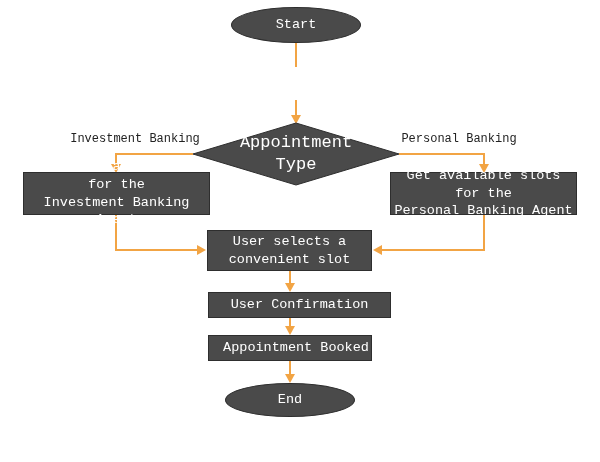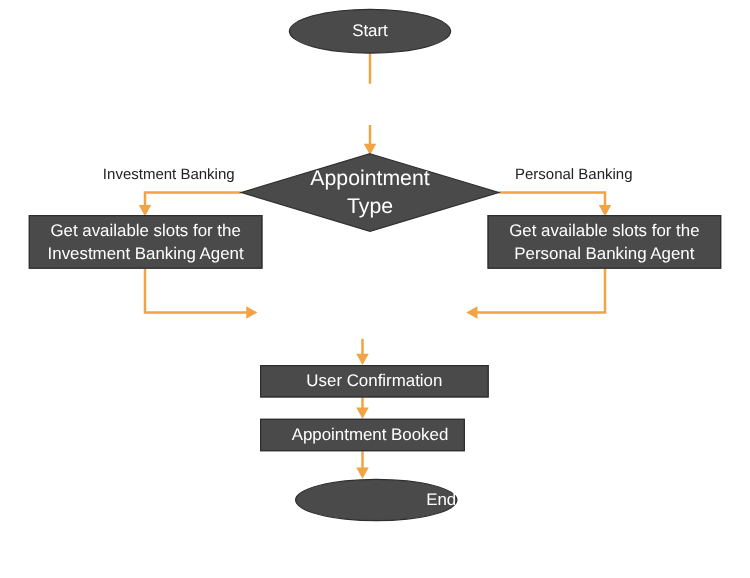--- a/index.html
+++ b/index.html
@@ -6,20 +6,21 @@
     margin: 0;
     padding: 0;
     font-family: "Liberation Sans", "DejaVu Sans", sans-serif;
   }
   .canvas {
     position: relative;
     width: 600px;
     height: 462px;
     background: var(--background, #ffffff);
     overflow: hidden;
+    font-family: Liberation Mono, monospace;
   }
   .edges-svg {
     position: absolute;
     left: 0; top: 0;
     width: 600px; height: 462px;
   }
   .edge-line {
     fill: none;
     stroke: var(--arrow, #f2a444);
     stroke-width: 2;
@@ -57,21 +58,21 @@
     color: var(--node-text, #ffffff);
     display: flex; flex-direction: column;
     align-items: center; justify-content: center;
     text-align: center; font-size: 17px; line-height: 1.3;
   }
   .node-invest     { left: 23px;  top: 172px; width: 187px; height: 43px; }
   .node-personal   { left: 390px; top: 172px; width: 187px; height: 43px; }
   .node-select     { left: 207px; top: 230px; width: 165px; height: 41px; }
   .node-confirm    { left: 208px; top: 292px; width: 183px; height: 26px; text-align: center; }
   .node-booked     { left: 208px; top: 335px; width: 164px; height: 26px; padding-left: 12px; }
-  .node-end        { left: 236px; top: 383px; width: 130px; height: 34px; align-items: flex-end; }
+  .node-end        { left: 225px; top: 383px; width: 130px; height: 34px; }
   .edge-label {
     position: absolute;
     color: var(--edge-label, #222222);
     font-size: 12px;
     text-align: center;
     white-space: nowrap;
   }
   .label-investment { left: 60px;  top: 132px; width: 150px; }
   .label-personal   { left: 384px; top: 132px; width: 150px; }
 </style>
@@ -150,20 +151,24 @@
   <div class="node node-invest">
     <span>Get available slots for the</span>
     <span>Investment Banking Agent</span>
   </div>
 
   <div class="node node-personal">
     <span>Get available slots for the</span>
     <span>Personal Banking Agent</span>
   </div>
 
+  <div class="node node-select">
+    <span>User selects a</span>
+    <span>convenient slot</span>
+  </div>
 
   <div class="node node-confirm">
     <span>User Confirmation</span>
   </div>
 
   <div class="node node-booked">
     <span>Appointment Booked</span>
   </div>
 
   <div class="node ellipse node-end">

